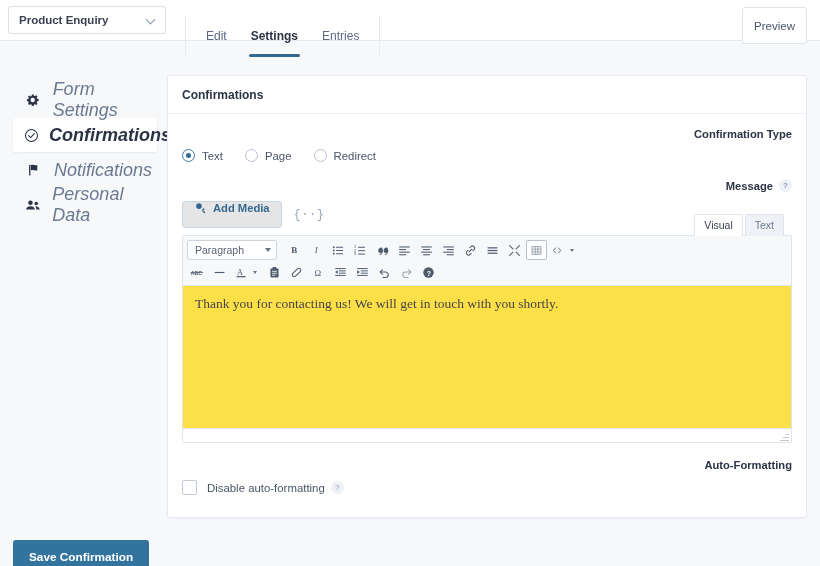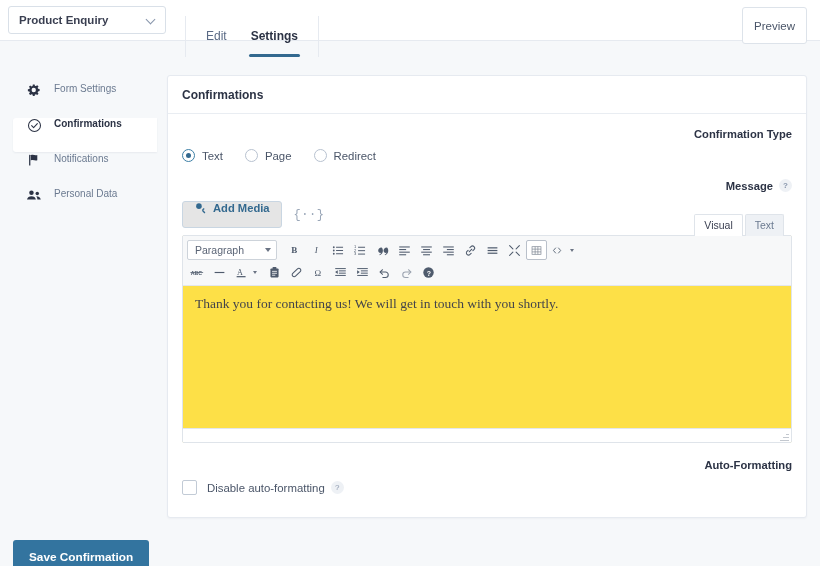--- a/index.html
+++ b/index.html
@@ -109,28 +109,29 @@
   }
 
   
   .sidebar {
     width: 144px;
     flex: 0 0 144px;
     padding-top: 8px;
   }
   .side-item {
     display: flex;
-    align-items: flex-start;
+    align-items: center;
     height: 34px;
     padding-left: 11px;
     margin-bottom: 1px;
-    font-size: 10px;
+    font-size: 18px;
     color: #6b7a90;
     border-radius: 3px 0 0 3px;
     cursor: pointer;
+    font-style: italic;
   }
   .side-item.active {
     background: #ffffff;
     color: #2c3345;
     font-weight: 700;
     box-shadow: 0 1px 2px rgba(40,60,90,.07);
   }
   .side-ico {
     width: 20px;
     display: flex;
@@ -377,20 +378,23 @@
     <span>Product Enquiry</span>
     <span class="chevron"></span>
   </div>
 
   <div class="tabbar">
     <div class="tab">
       <span>Edit</span>
     </div>
     <div class="tab active">
       <span>Settings</span>
+    </div>
+    <div class="tab">
+      <span>Entries</span>
     </div>
   </div>
 
   <div class="preview-btn">
     <span>Preview</span>
   </div>
 </div>
 
 <div class="page">
 

